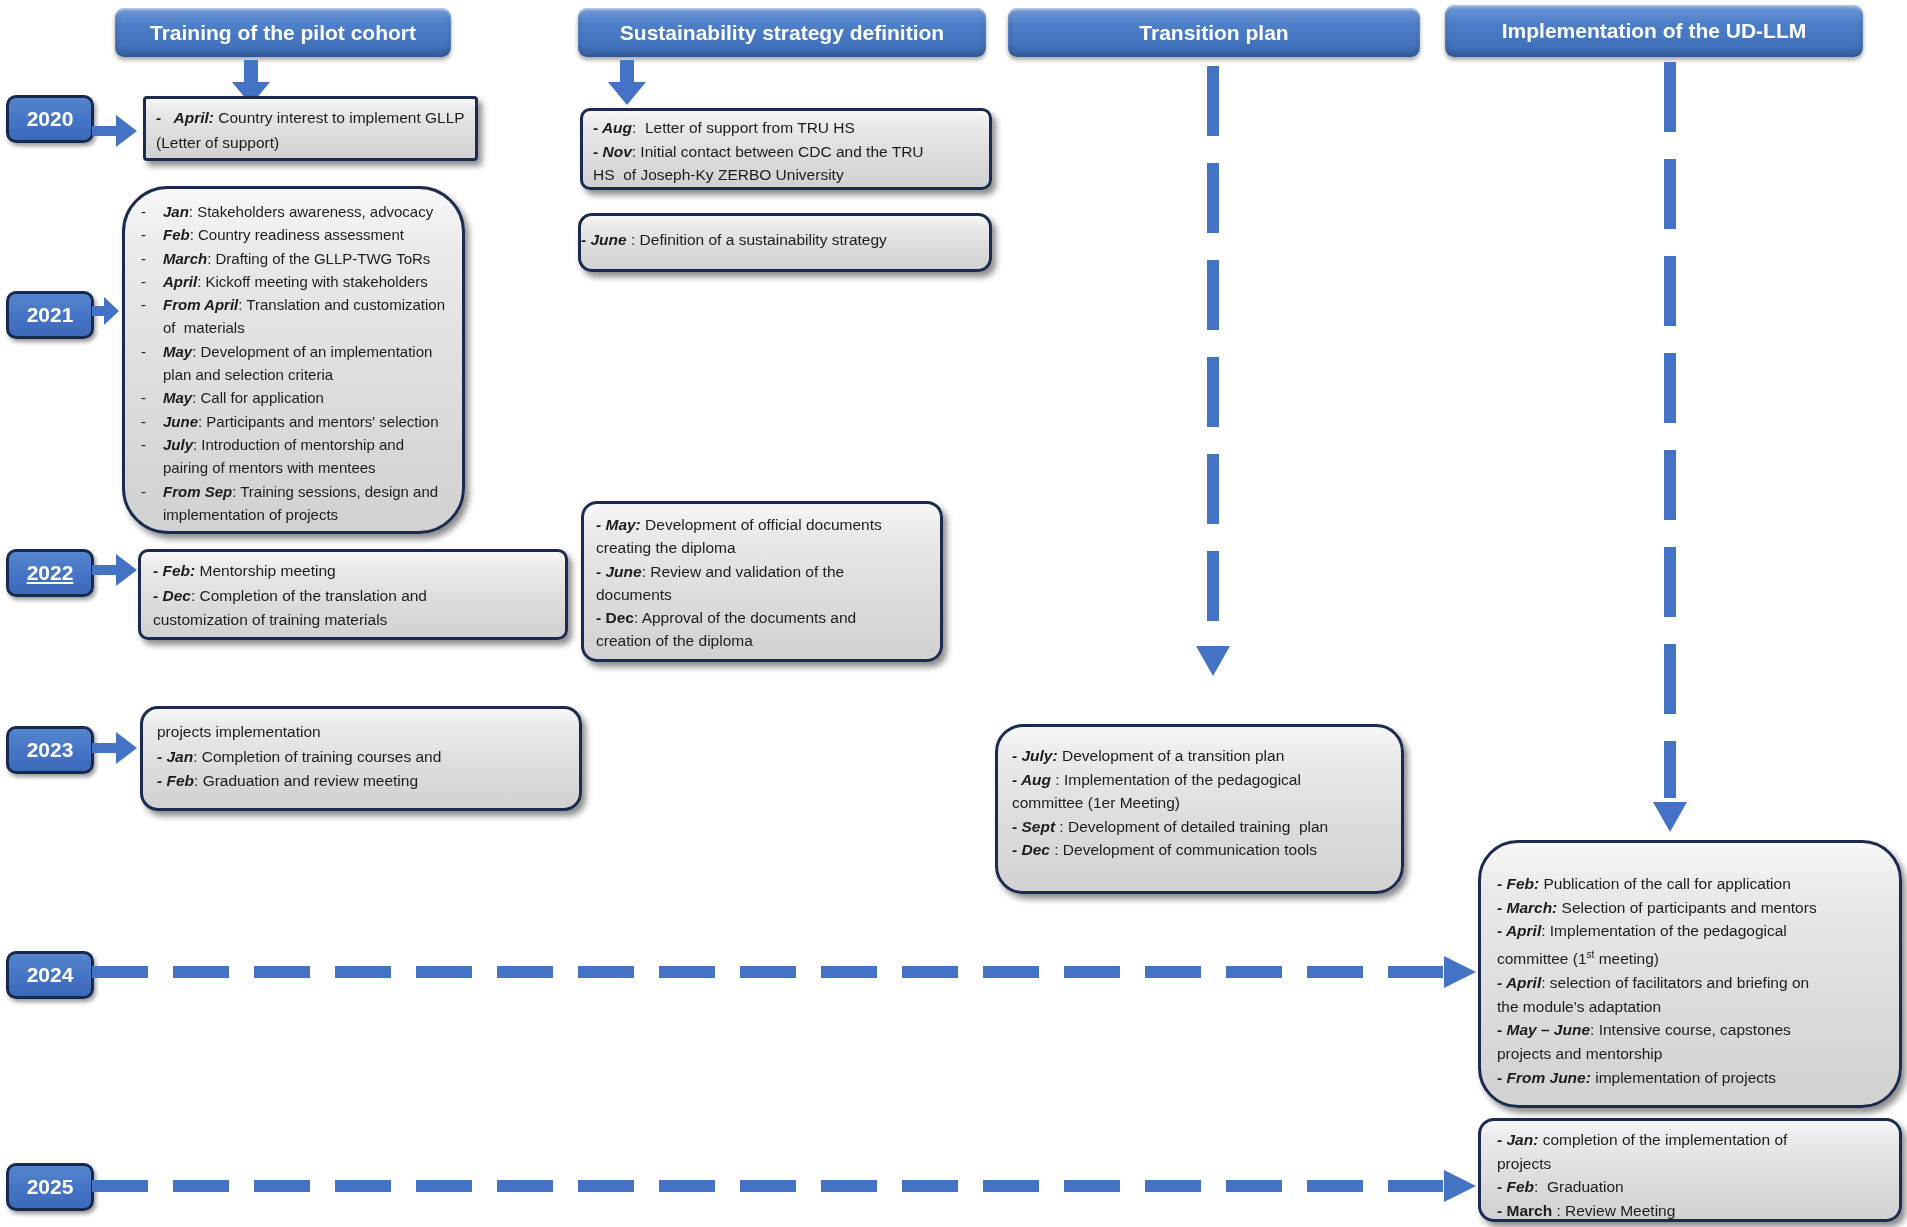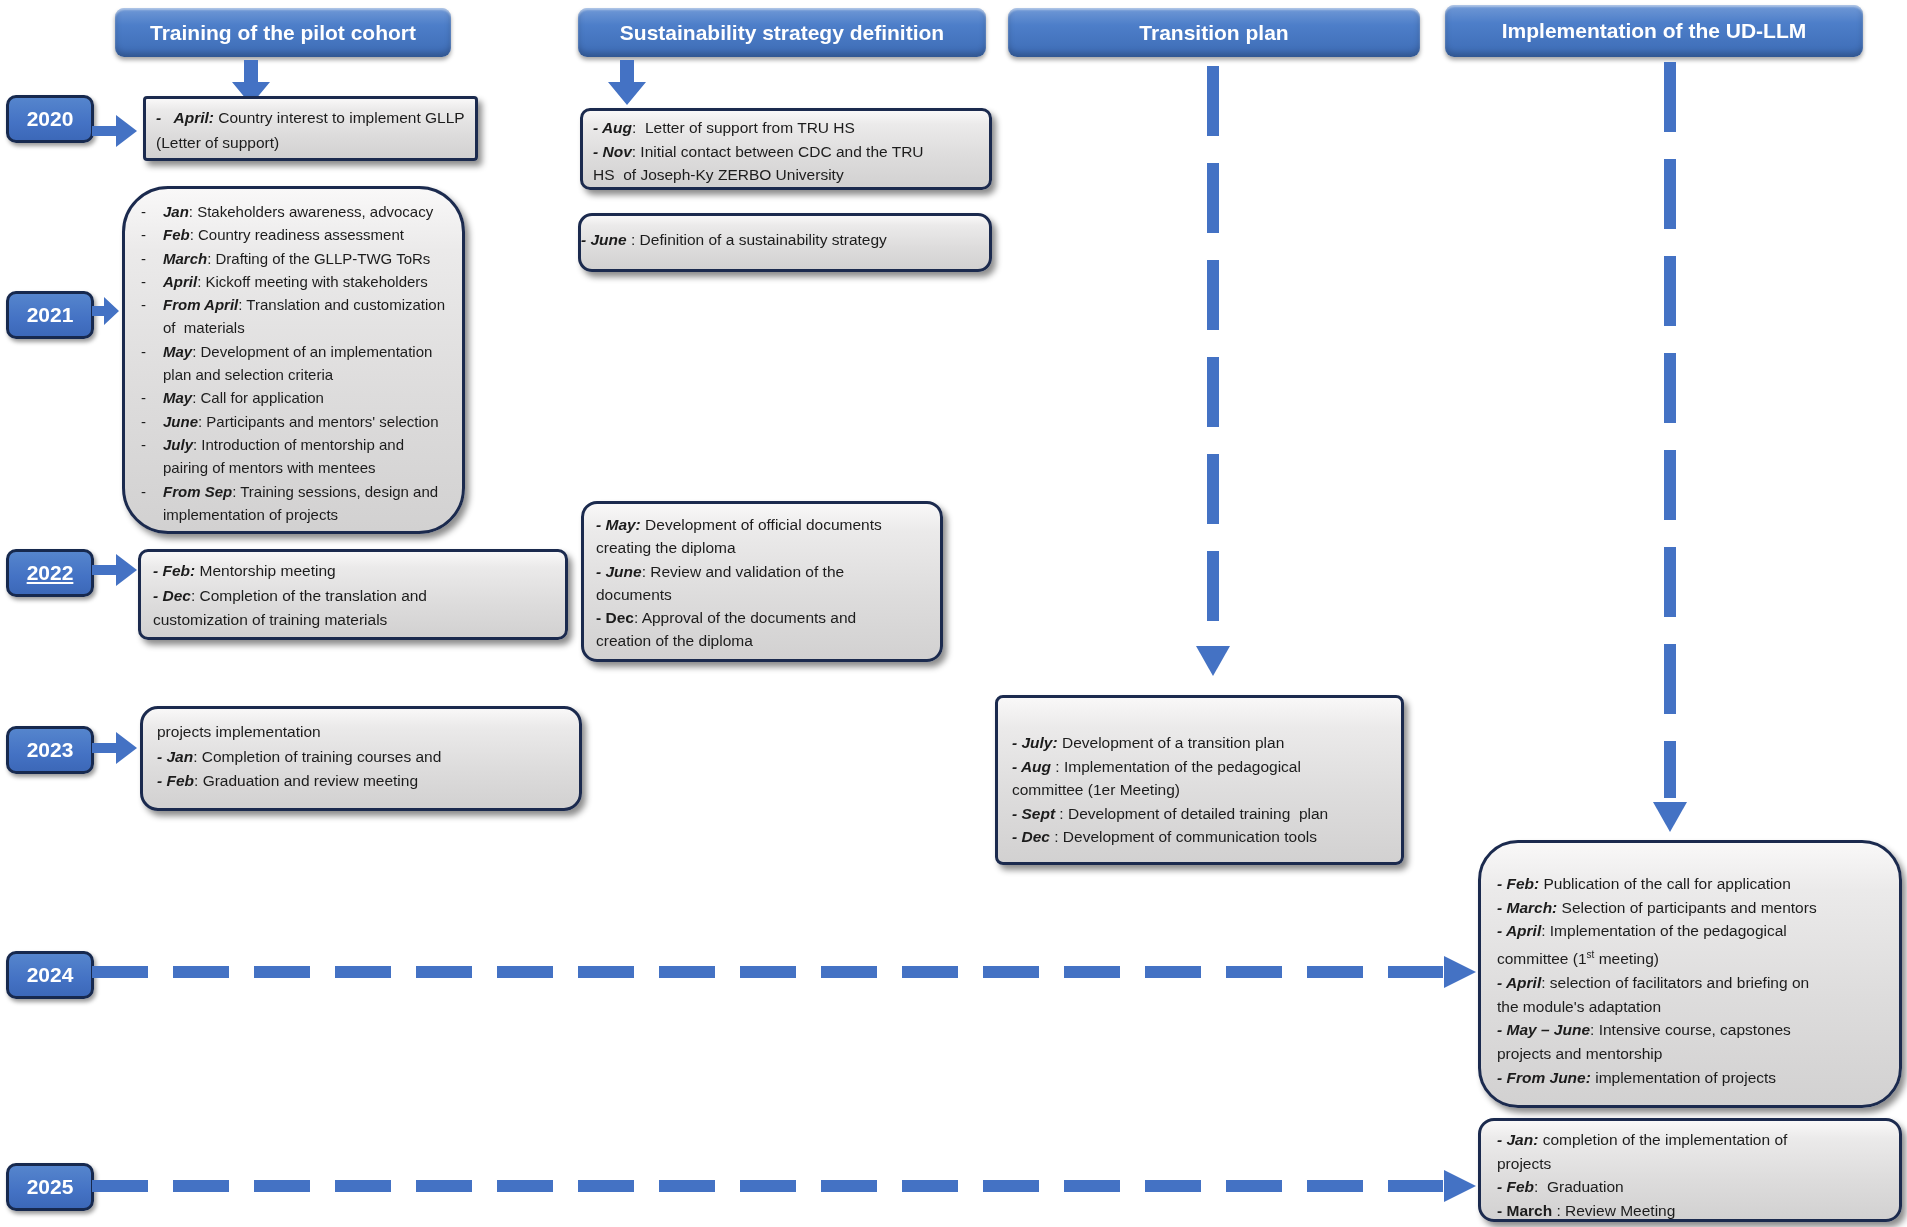--- a/index.html
+++ b/index.html
@@ -43,21 +43,21 @@
   .mk{width:22px;flex:none;}
   .tx{flex:1;white-space:pre-wrap;}
   
   .t2020{left:143px;top:96px;width:335px;height:65px;border-radius:4px;padding:6px 10px;line-height:25px;}
   .t2021{left:122px;top:186px;width:343px;height:348px;border-radius:46px;padding:11px 8px 10px 16px;line-height:23.3px;font-size:15px;}
   .t2022{left:138px;top:549px;width:430px;height:91px;border-radius:10px;padding:7px 12px;line-height:24.5px;}
   .t2023{left:140px;top:706px;width:442px;height:105px;border-radius:18px;padding:11px 14px;line-height:24.5px;}
   .s2020{left:580px;top:108px;width:412px;height:82px;border-radius:10px;padding:5px 10px;line-height:23.5px;}
   .s2021{left:578px;top:213px;width:414px;height:59px;border-radius:14px;padding:12px 0;line-height:24px;}
   .s2022{left:581px;top:501px;width:362px;height:161px;border-radius:16px;padding:9px 12px;line-height:23.3px;}
-  .trbox{left:995px;top:695px;width:409px;height:170px;border-radius:8px;padding:33px 14px 0;line-height:23.5px;}
+  .trbox{left:995px;top:724px;width:409px;height:170px;border-radius:28px;padding:17px 14px 0;line-height:23.5px;}
   .i2024{left:1478px;top:840px;width:424px;height:268px;border-radius:40px;padding:29px 16px 0;line-height:23.7px;}
   .i2025{left:1478px;top:1118px;width:424px;height:104px;border-radius:16px;padding:7px 16px;line-height:23.7px;}
   
   .svga{position:absolute;}
   .vdash{position:absolute;width:12px;background:repeating-linear-gradient(180deg,#4472c4 0 70px,transparent 70px 97px);}
   .vd3{left:1207px;top:66px;height:575px;}
   .vd4{left:1664px;top:62px;height:736px;}
   .vhead{position:absolute;width:0;height:0;border-left:17px solid transparent;border-right:17px solid transparent;border-top:30px solid #4472c4;}
   .vh3{left:1196px;top:646px;}
   .vh4{left:1653px;top:802px;}

